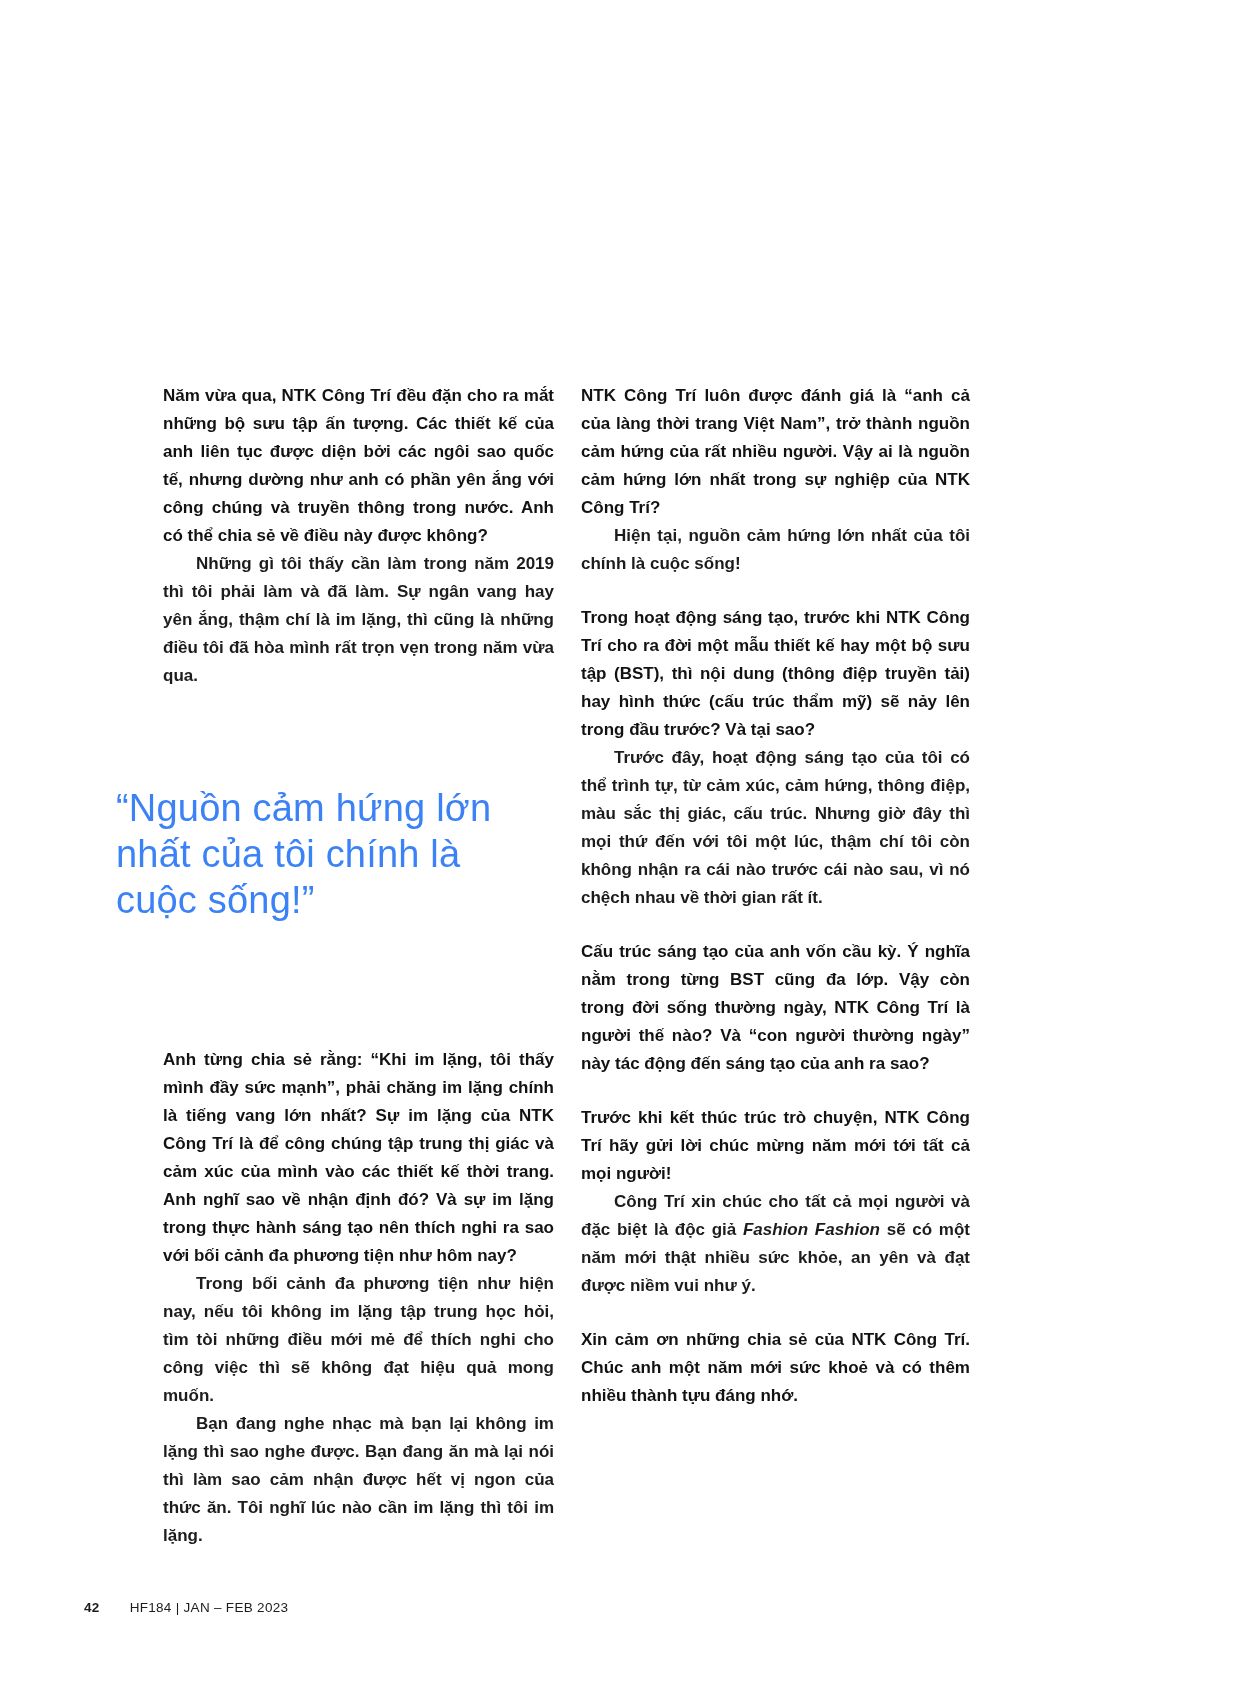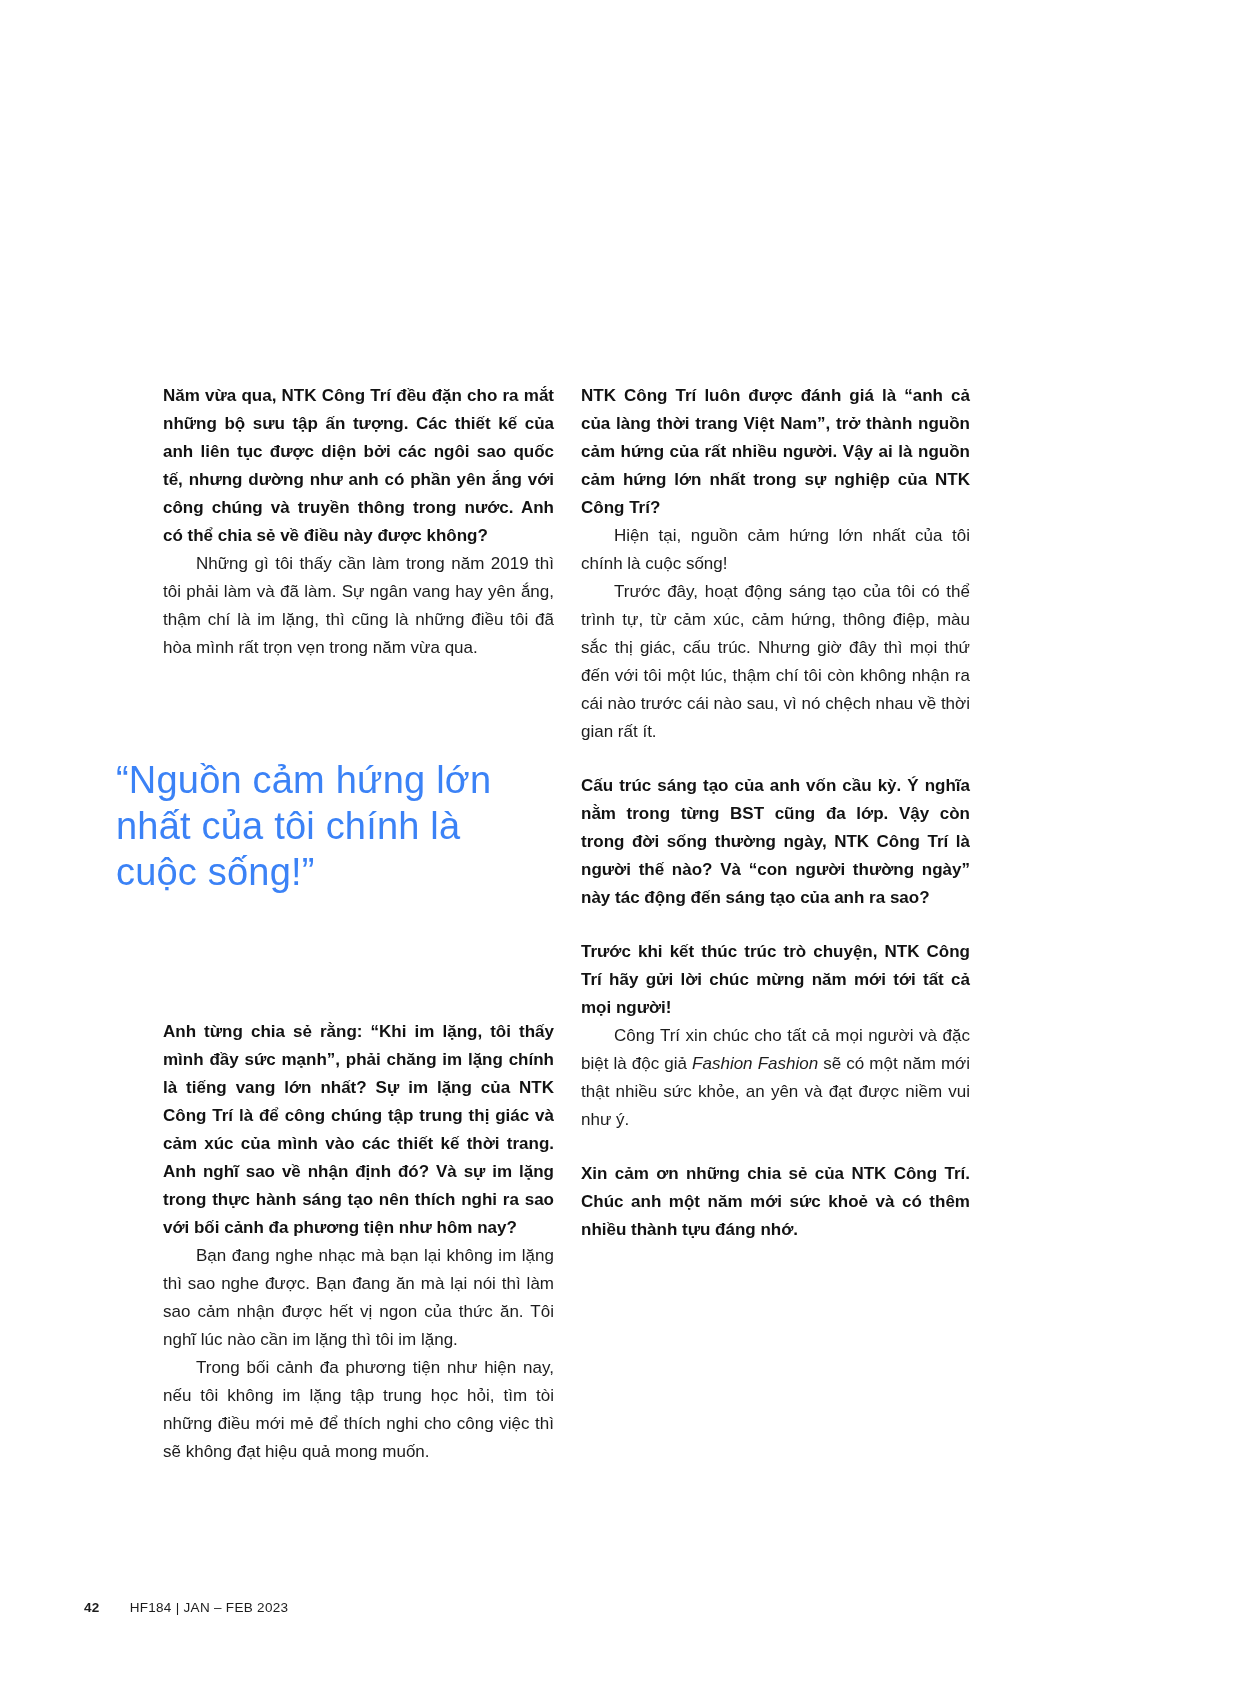--- a/index.html
+++ b/index.html
@@ -23,21 +23,21 @@
   }
   .col-left  { left: 163px; width: 391px; }
   .col-right { left: 581px; width: 389px; }
   .col p { margin: 0; }
   .col p.q {
     font-weight: bold;
     color: #121212;
     margin-top: 26px;
   }
   .col p.q:first-child { margin-top: 0; }
-  .col p.a { text-indent: 33px; }
+  .col p.a { text-indent: 33px; font-weight: bold; }
   .pull-quote {
     width: 400px;
     margin: 95px 0 123px -47px;
     font-size: 38px;
     line-height: 46px;
     font-weight: 500;
     text-align: left;
     text-indent: 0;
     letter-spacing: 0.2px;
   }
@@ -58,28 +58,29 @@
 
 <div class="page" style="background: rgb(255, 255, 255); color: rgb(28, 28, 28);">
 
   <div class="col col-left">
     <p class="q">Năm vừa qua, NTK Công Trí đều đặn cho ra mắt những bộ sưu tập ấn tượng. Các thiết kế của anh liên tục được diện bởi các ngôi sao quốc tế, nhưng dường như anh có phần yên ắng với công chúng và truyền thông trong nước. Anh có thể chia sẻ về điều này được không?</p>
     <p class="a">Những gì tôi thấy cần làm trong năm 2019 thì tôi phải làm và đã làm. Sự ngân vang hay yên ắng, thậm chí là im lặng, thì cũng là những điều tôi đã hòa mình rất trọn vẹn trong năm vừa qua.</p>
 
     <div class="pull-quote" style="color: #3b82f6;">“Nguồn cảm hứng lớn nhất của tôi chính là cuộc sống!”</div>
 
     <p class="q">Anh từng chia sẻ rằng: “Khi im lặng, tôi thấy mình đầy sức mạnh”, phải chăng im lặng chính là tiếng vang lớn nhất? Sự im lặng của NTK Công Trí là để công chúng tập trung thị giác và cảm xúc của mình vào các thiết kế thời trang. Anh nghĩ sao về nhận định đó? Và sự im lặng trong thực hành sáng tạo nên thích nghi ra sao với bối cảnh đa phương tiện như hôm nay?</p>
+    <p class="a">Trong bối cảnh đa phương tiện như hiện nay, nếu tôi không im lặng tập trung học hỏi, tìm tòi những điều mới mẻ để thích nghi cho công việc thì sẽ không đạt hiệu quả mong muốn.</p>
     <p class="a">Bạn đang nghe nhạc mà bạn lại không im lặng thì sao nghe được. Bạn đang ăn mà lại nói thì làm sao cảm nhận được hết vị ngon của thức ăn. Tôi nghĩ lúc nào cần im lặng thì tôi im lặng.</p>
-    <p class="a">Trong bối cảnh đa phương tiện như hiện nay, nếu tôi không im lặng tập trung học hỏi, tìm tòi những điều mới mẻ để thích nghi cho công việc thì sẽ không đạt hiệu quả mong muốn.</p>
   </div>
 
   <div class="col col-right">
     <p class="q">NTK Công Trí luôn được đánh giá là “anh cả của làng thời trang Việt Nam”, trở thành nguồn cảm hứng của rất nhiều người. Vậy ai là nguồn cảm hứng lớn nhất trong sự nghiệp của NTK Công Trí?</p>
     <p class="a">Hiện tại, nguồn cảm hứng lớn nhất của tôi chính là cuộc sống!</p>
 
+    <p class="q">Trong hoạt động sáng tạo, trước khi NTK Công Trí cho ra đời một mẫu thiết kế hay một bộ sưu tập (BST), thì nội dung (thông điệp truyền tải) hay hình thức (cấu trúc thẩm mỹ) sẽ nảy lên trong đầu trước? Và tại sao?</p>
     <p class="a">Trước đây, hoạt động sáng tạo của tôi có thể trình tự, từ cảm xúc, cảm hứng, thông điệp, màu sắc thị giác, cấu trúc. Nhưng giờ đây thì mọi thứ đến với tôi một lúc, thậm chí tôi còn không nhận ra cái nào trước cái nào sau, vì nó chệch nhau về thời gian rất ít.</p>
 
     <p class="q">Cấu trúc sáng tạo của anh vốn cầu kỳ. Ý nghĩa nằm trong từng BST cũng đa lớp. Vậy còn trong đời sống thường ngày, NTK Công Trí là người thế nào? Và “con người thường ngày” này tác động đến sáng tạo của anh ra sao?</p>
 
     <p class="q">Trước khi kết thúc trúc trò chuyện, NTK Công Trí hãy gửi lời chúc mừng năm mới tới tất cả mọi người!</p>
     <p class="a"><span>Công Trí xin chúc cho tất cả mọi người và đặc biệt là độc giả </span><em>Fashion Fashion</em><span> sẽ có một năm mới thật nhiều sức khỏe, an yên và đạt được niềm vui như ý.</span></p>
 
     <p class="q">Xin cảm ơn những chia sẻ của NTK Công Trí. Chúc anh một năm mới sức khoẻ và có thêm nhiều thành tựu đáng nhớ.</p>
   </div>
 

